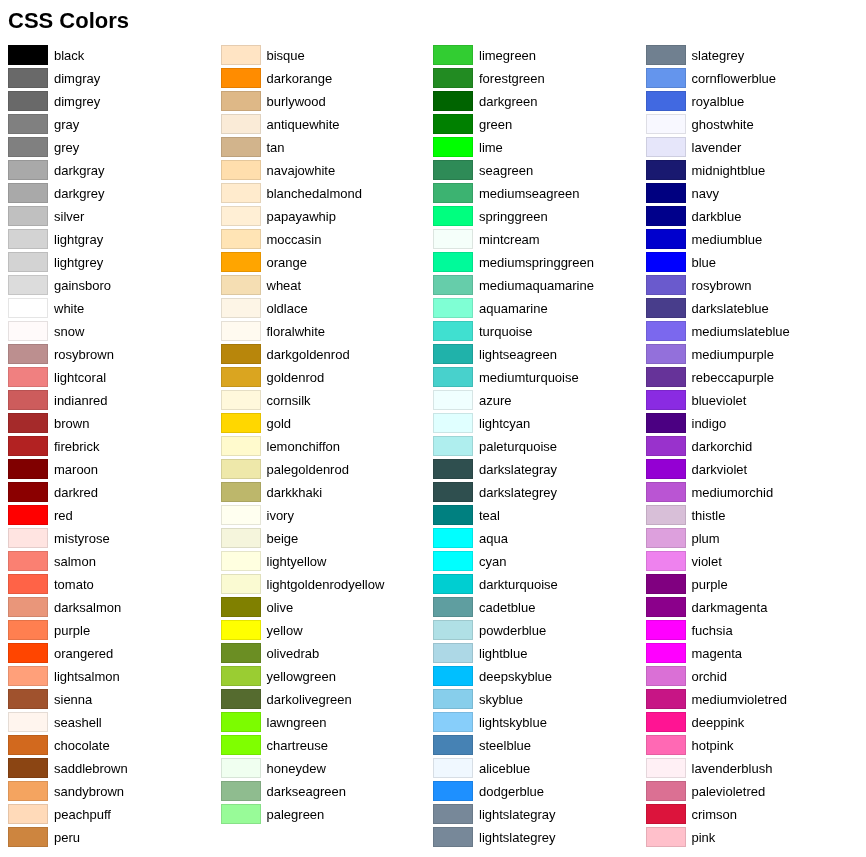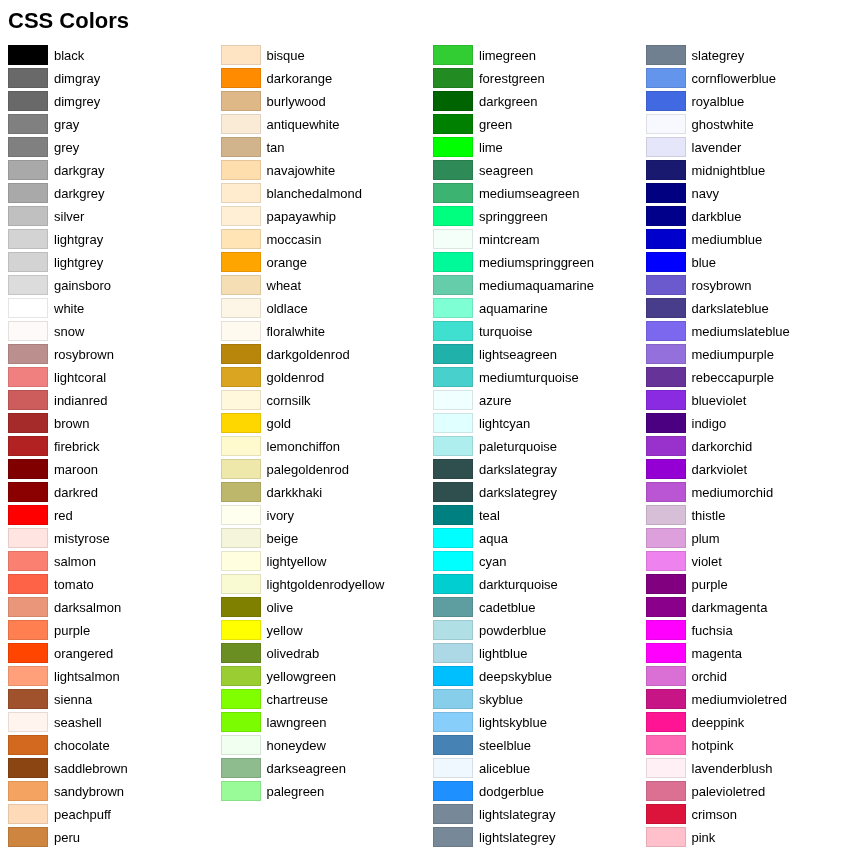--- a/index.html
+++ b/index.html
@@ -289,26 +289,30 @@
       </div>
       <div class="color-item">
         <div class="color-swatch" style="background-color: rgb(107, 142, 35);"></div>
         <span class="color-name">olivedrab</span>
       </div>
       <div class="color-item">
         <div class="color-swatch" style="background-color: rgb(154, 205, 50);"></div>
         <span class="color-name">yellowgreen</span>
       </div>
       <div class="color-item">
+        <div class="color-swatch" style="background-color: rgb(85, 107, 47);"></div>
+        <span class="color-name">darkolivegreen</span>
+      </div>
+      <div class="color-item">
+        <div class="color-swatch" style="background-color: rgb(124, 252, 0);"></div>
+        <span class="color-name">lawngreen</span>
+      </div>
+      <div class="color-item">
         <div class="color-swatch" style="background-color: rgb(127, 255, 0);"></div>
         <span class="color-name">chartreuse</span>
-      </div>
-      <div class="color-item">
-        <div class="color-swatch" style="background-color: rgb(124, 252, 0);"></div>
-        <span class="color-name">lawngreen</span>
       </div>
       <div class="color-item">
         <div class="color-swatch" style="background-color: rgb(240, 255, 240);"></div>
         <span class="color-name">honeydew</span>
       </div>
       <div class="color-item">
         <div class="color-swatch" style="background-color: rgb(143, 188, 143);"></div>
         <span class="color-name">darkseagreen</span>
       </div>
       <div class="color-item">

